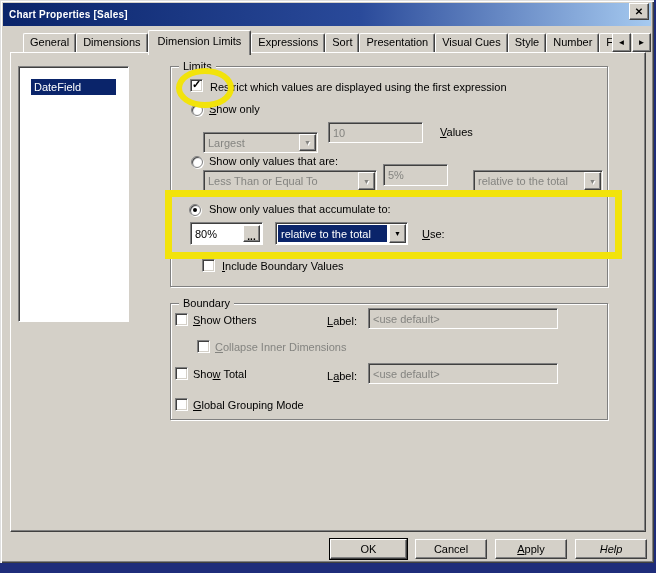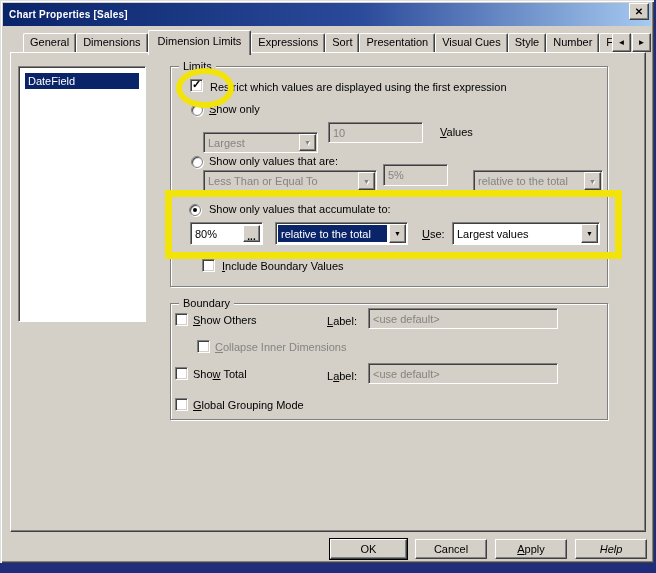--- a/index.html
+++ b/index.html
@@ -116,25 +116,25 @@
     background:#d4d0c8; border:1px solid; border-color:#fff #404040 #404040 #fff;
     box-shadow: inset -1px -1px 0 #808080;
     display:flex; align-items:center; justify-content:center;
   }
   .cbtn i { font-style:normal; font-size:7px; line-height:1; color:#000; }
   .combo.dis { background:#d4d0c8; }
   .combo.dis .ctext { color:#848480; }
   .combo.dis .cbtn i { color:#848480; text-shadow:1px 1px 0 #fff; }
   
   .listbox {
-    position:absolute; left:18px; top:66px; width:128px; height:256px; z-index:3;
+    position:absolute; left:18px; top:66px; width:111px; height:256px; z-index:3;
     background:#fff;
     border:1px solid; border-color:#808080 #fff #fff #808080;
     box-shadow: inset 1px 1px 0 #404040;
-    padding:6px;
+    padding:12px;
   }
   .litem { height:16px; line-height:16px; background:#0a246a; color:#fff; padding-left:3px; }
   
   .btn {
     position:absolute; top:539px; height:20px; z-index:3;
     background:#d4d0c8; border:1px solid; border-color:#fff #404040 #404040 #fff;
     box-shadow: inset -1px -1px 0 #808080;
     display:flex; align-items:center; justify-content:center; cursor:default;
   }
   .btn.default {
@@ -243,26 +243,20 @@
         <span>...</span>
       </span>
   </div>
   <div class="combo" style="left:275px;top:222px;width:133px;height:23px;">
     <span class="selnav">relative to the total</span>
     <span class="cbtn">
         <i>▼</i>
       </span>
   </div>
   <span class="lbl" style="left:422px;top:228px;"><span class="ac">U</span><span>se:</span></span>
-  <div class="combo" style="left:452px;top:222px;width:148px;height:23px;">
-    <span class="ctext">Largest values</span>
-    <span class="cbtn">
-        <i>▼</i>
-      </span>
-  </div>
 
   <div class="cb" style="left:202px;top:259px;"></div>
   <span class="lbl" style="left:222px;top:260px;"><span class="ac">I</span><span>nclude Boundary Values</span></span>
 
   <div class="group" style="left:170px;top:303px;width:438px;height:117px;">
     <span class="glabel">Boundary</span>
   </div>
 
   <div class="cb" style="left:175px;top:313px;"></div>
   <span class="lbl" style="left:193px;top:314px;"><span class="ac">S</span><span>how Others</span></span>

